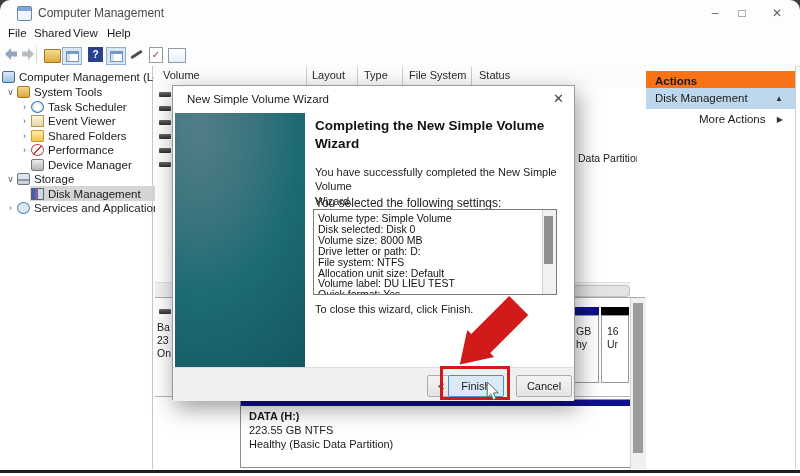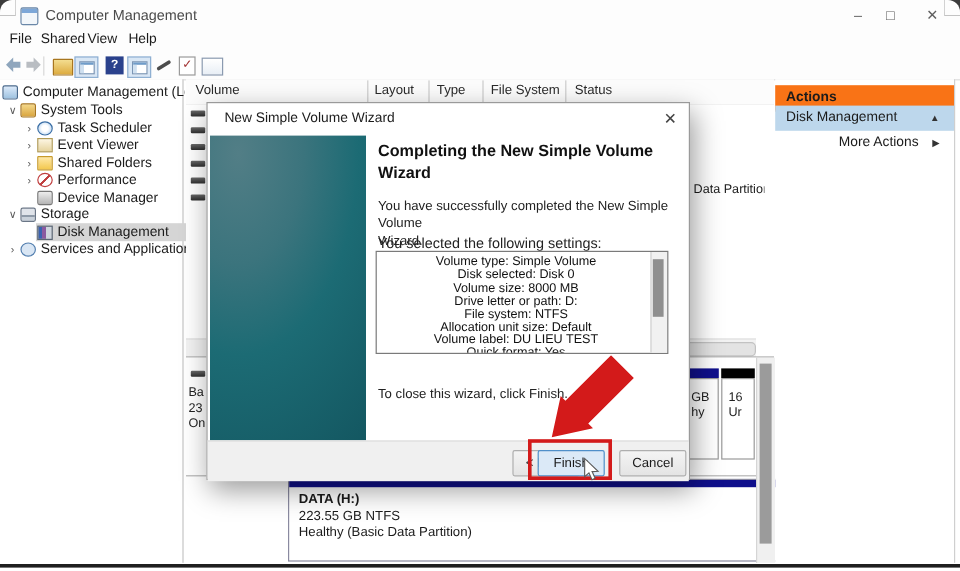--- a/index.html
+++ b/index.html
@@ -92,26 +92,26 @@
     box-shadow:3px 8px 22px rgba(0,0,0,0.40);z-index:10;box-sizing:border-box;}
   #dlgtitle{left:14px;top:7px;font-size:11.5px;color:#1b1b1b;}
   #dlgclose{right:10px;top:5px;font-size:13px;color:#444;}
   #teal{left:2px;top:27px;width:130px;height:254px;
     background:radial-gradient(140% 120% at 18% 6%,#527e86 0%,#3b747d 30%,#1c6b74 55%,#135660 100%);}
   #wheading{left:142px;top:31px;width:258px;font-size:13.5px;font-weight:bold;line-height:1.3;
     white-space:pre-line;color:#111;}
   #wintro{left:142px;top:79px;width:256px;font-size:11px;line-height:1.3;white-space:pre-line;color:#222;}
   #wsetlabel{left:142px;top:110px;font-size:12px;color:#222;}
   #listbox{left:140px;top:123px;width:244px;height:86px;border:1px solid #7a7a7a;background:#fff;
-    box-sizing:border-box;overflow:hidden;text-align:center;}
+    box-sizing:border-box;overflow:hidden;}
   .setline{font-size:10.5px;line-height:10.9px;padding-left:4px;white-space:nowrap;color:#111;}
   #lbpad{position:absolute;left:0;top:3px;right:14px;}
   #lbscroll{position:absolute;right:0;top:0;width:13px;height:100%;background:#f1f1f1;border-left:1px solid #cfcfcf;}
   #lbthumb{position:absolute;left:1px;top:6px;width:9px;height:48px;background:#8f8f8f;}
-  #wnote{left:142px;top:217px;font-size:11px;color:#222;margin-top:20px;}
+  #wnote{left:142px;top:217px;font-size:11px;color:#222;}
   #dlgfooter{left:0;top:281px;width:401px;height:33px;background:#f0f0f0;border-top:1px solid #dcdcdc;}
   .wbtn{position:absolute;top:7px;width:56px;height:22px;font-size:11px;text-align:center;line-height:21px;
     background:linear-gradient(#f4f4f4,#e4e4e4);border:1px solid #aeaeae;border-radius:2px;box-sizing:border-box;}
   #btn-back{left:206px;margin-left:48px;} #btn-cancel{left:343px;}
   #btn-finish{left:275px;background:#dbe9f7;border:1px solid #4f8fc9;}
   
   #redbox{left:440px;top:366px;width:64px;height:28px;border:3px solid #d31a1a;z-index:20;}
   #redarrow{left:452px;top:296px;z-index:30;}
   #cursor{left:486px;top:381px;z-index:40;}
 </style>

